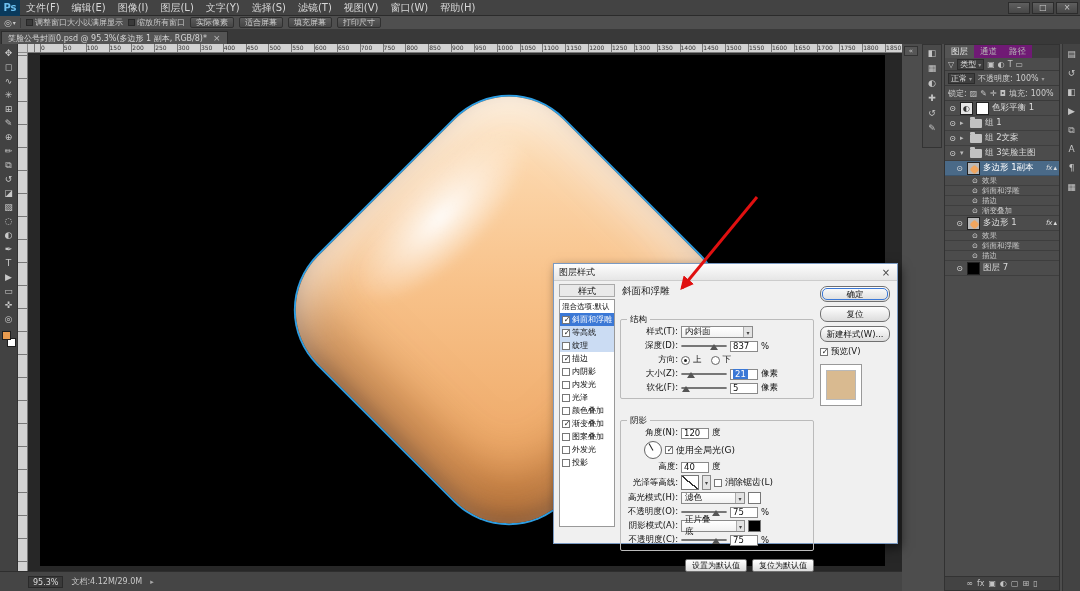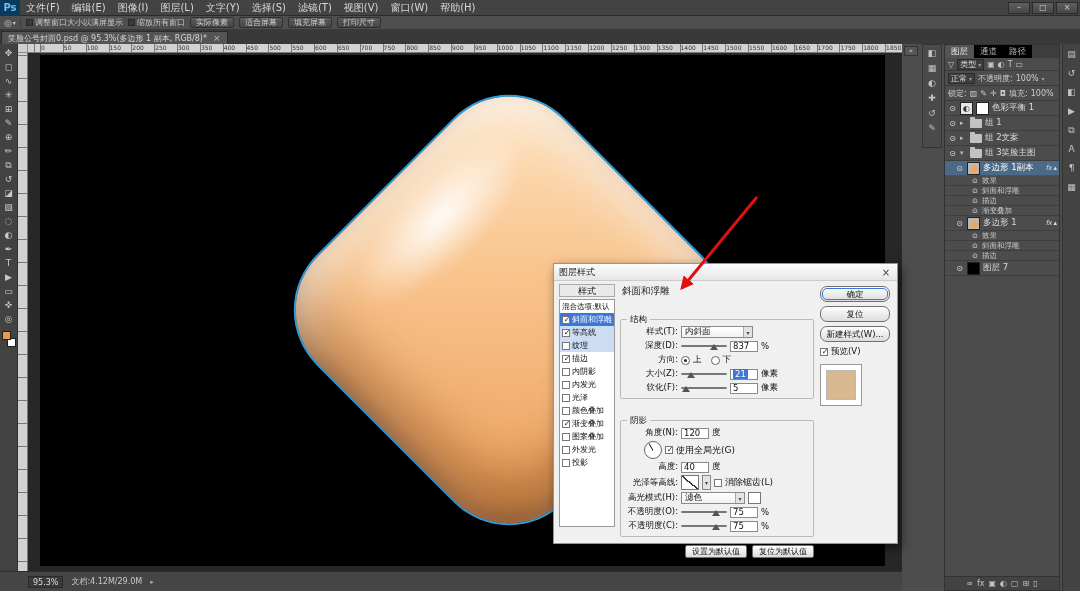--- a/index.html
+++ b/index.html
@@ -58,21 +58,21 @@
   
   .right-region { position:absolute; left:902px; top:44px; width:178px; height:547px; background:#4d4d4d; z-index:5; }
   .collapse-btn { position:absolute; left:2px; top:2px; width:14px; height:10px; background:#565656; border:1px solid #333; color:#ccc; font-size:7px; line-height:8px; text-align:center; }
   .icon-strip { position:absolute; left:20px; top:0; width:20px; height:104px; background:#4a4a4a; border:1px solid #333; display:flex; flex-direction:column; align-items:center; padding-top:2px; gap:2px; }
   .strip-icon { width:16px; height:13px; color:#c4c4c4; font-size:9px; line-height:13px; text-align:center; }
   .far-strip { position:absolute; left:160px; top:0; width:18px; height:547px; background:#434343; border-left:1px solid #333; display:flex; flex-direction:column; align-items:center; padding-top:4px; gap:6px; }
 
   
   .layers-panel { position:absolute; left:42px; top:0; width:116px; height:547px; background:#4c4c4c; border:1px solid #323232; display:flex; flex-direction:column; }
   .ptabs { display:flex; background:#3d3d3d; height:13px; flex:0 0 auto; }
-  .ptab { padding:0 6px; font-size:8.5px; line-height:13px; color:#b5b5b5; background:#000000; }
+  .ptab { padding:0 6px; font-size:8.5px; line-height:13px; color:#b5b5b5; background:#701a75; }
   .ptab.active { background:#545454; color:#e8e8e8; }
   .panel-row { display:flex; align-items:center; gap:3px; height:13px; padding:0 3px; font-size:8px; color:#ccc; border-bottom:1px solid #3a3a3a; flex:0 0 auto; }
   .panel-row.tall { height:15px; }
   .dd-dark { background:#3e3e3e; border:1px solid #2c2c2c; height:11px; display:flex; align-items:center; padding:0 2px; gap:2px; font-size:8px; color:#ddd; }
   .dd-dark .dda { font-size:6px; color:#999; }
   .mini-icon { font-size:8px; color:#c2c2c2; }
   .layers-list { flex:1 1 auto; overflow:hidden; position:relative; }
   .layer-row { display:flex; align-items:center; gap:3px; height:15px; padding:0 2px 0 3px; font-size:8.5px; color:#ddd; border-bottom:1px solid rgba(0,0,0,0.18); }
   .layer-row.sel { background:#4a6a88; color:#fff; }
   .kind-effect { height:10px; padding-left:26px; font-size:7.5px; color:#c8c8c8; }
@@ -607,20 +607,28 @@
           <div class="slider">
               <div class="track"></div>
               <div class="sthumb" style="left: calc(75% - 4px);"></div>
             </div>
           <div class="fld">
               <span>75</span>
             </div>
           <span class="unit">%</span>
         </div>
         <div class="frow">
+          <span class="flabel">阴影模式(A):</span>
+          <div class="dd w64">
+              <span>正片叠底</span>
+              <span class="dda">▾</span>
+            </div>
+          <span class="swatch" style="background: rgb(0, 0, 0);"></span>
+        </div>
+        <div class="frow">
           <span class="flabel">不透明度(C):</span>
           <div class="slider">
               <div class="track"></div>
               <div class="sthumb" style="left: calc(75% - 4px);"></div>
             </div>
           <div class="fld">
               <span>75</span>
             </div>
           <span class="unit">%</span>
         </div>

